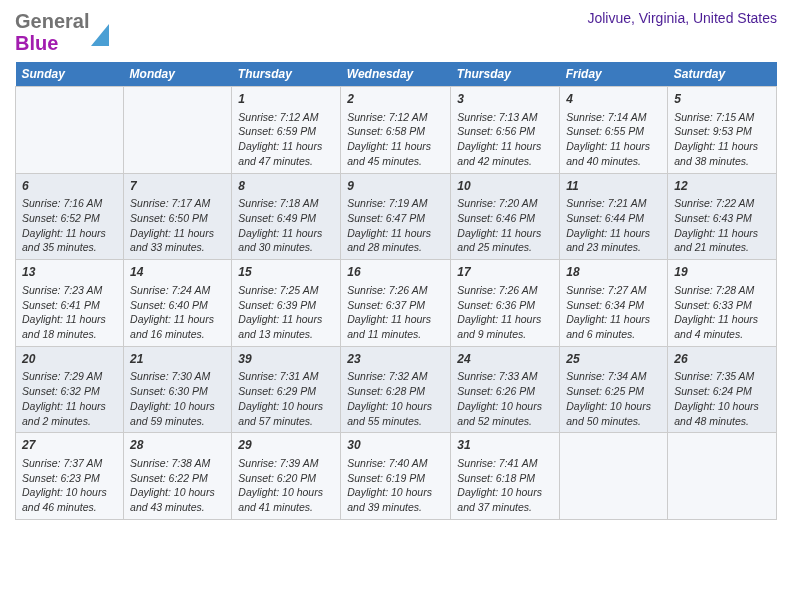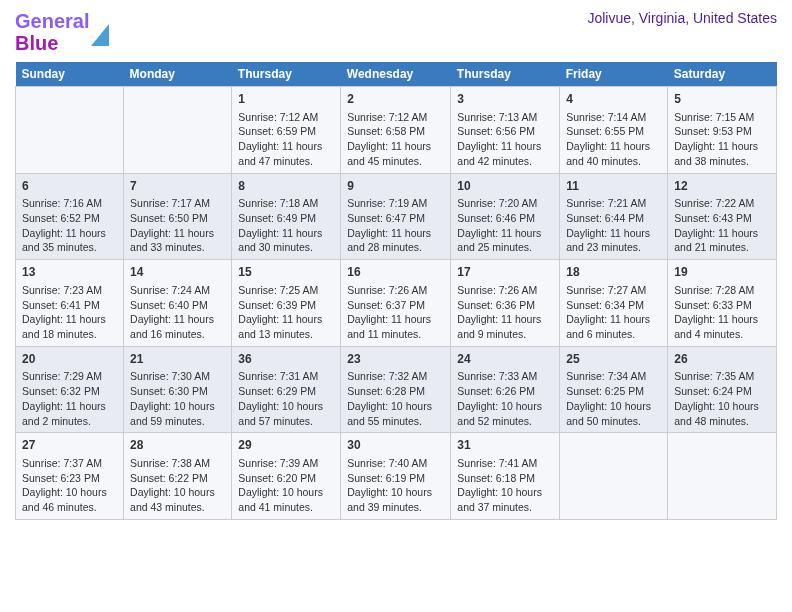--- a/index.html
+++ b/index.html
@@ -27,38 +27,39 @@
       flex-direction: column;
       align-items: flex-start;
     }
     .logo-text {
       font-size: 20px;
       font-weight: bold;
       color: #1a3a5c;
       line-height: 1.1;
     }
     .logo-text span {
-      color: #8b5cf6;
+      color: #737373;
     }
     .title-area {
       text-align: right;
     }
     .month-title {
       font-size: 36px;
       color: #1a3a5c;
       font-weight: normal;
     }
     .location {
       font-size: 14px;
       color: #4c1d95;
     }
     table {
       width: 100%;
       border-collapse: collapse;
       font-size: 11px;
+      font-style: italic;
     }
     thead tr th {
       background-color: #3a7abf;
       color: #fff;
       padding: 5px 6px;
       text-align: left;
       font-size: 12px;
       font-weight: bold;
     }
     tbody tr td {
@@ -254,21 +255,21 @@
 Sunset: 6:32 PM
 Daylight: 11 hours and 2 minutes.</div>
           </td>
           <td>
             <span class="day-num">21</span>
             <div class="cell-content">Sunrise: 7:30 AM
 Sunset: 6:30 PM
 Daylight: 10 hours and 59 minutes.</div>
           </td>
           <td>
-            <span class="day-num">36</span>
+            <span class="day-num">39</span>
             <div class="cell-content">Sunrise: 7:31 AM
 Sunset: 6:29 PM
 Daylight: 10 hours and 57 minutes.</div>
           </td>
           <td>
             <span class="day-num">23</span>
             <div class="cell-content">Sunrise: 7:32 AM
 Sunset: 6:28 PM
 Daylight: 10 hours and 55 minutes.</div>
           </td>

